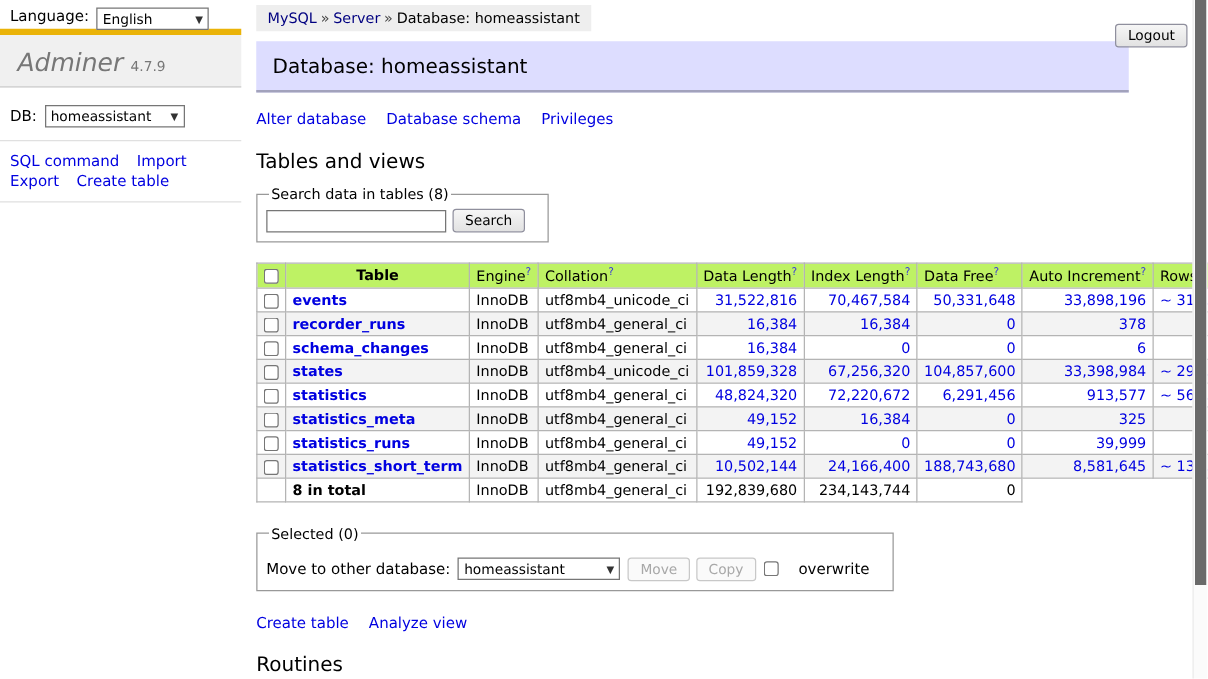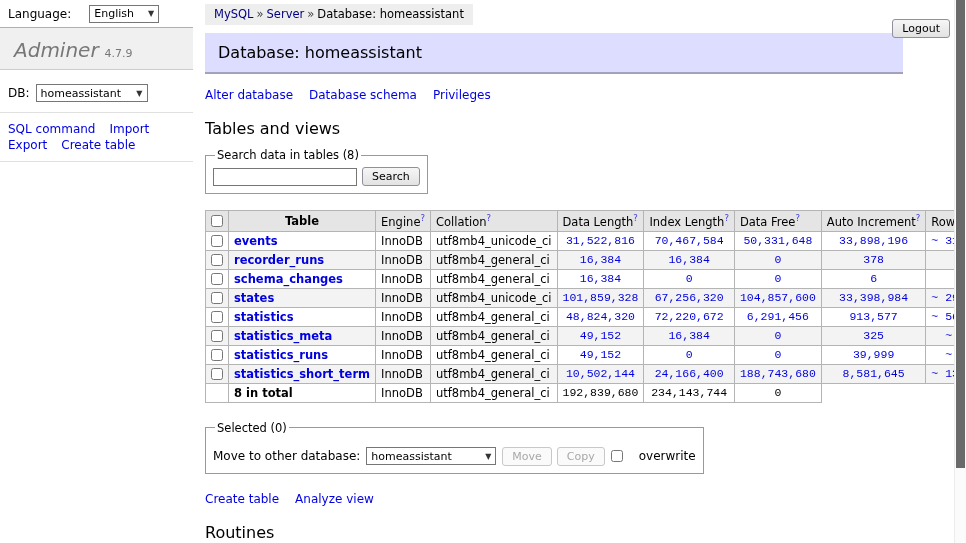--- a/index.html
+++ b/index.html
@@ -11,22 +11,22 @@
     background: #fff;
     position: relative;
   }
   a { text-decoration: none; color: #0000e0; cursor: pointer; }
 
   .page { display: flex; width: 954px; height: 543px; }
 
   
   .sidebar { width: 193px; flex: 0 0 193px; background: #fff; }
   .lang-row {
-    padding: 6px 0 6px 8px; border-bottom: 1px solid #eab308;
-    display: flex; align-items: center; gap: 18px; height: 28px;
+    padding: 6px 0 6px 8px; border-bottom: 5px solid #eab308;
+    display: flex; align-items: flex-start; gap: 6px; height: 28px;
   }
   .h1-block {
     background: #f0f0f0; border-bottom: 1px solid #ccc;
     padding: 10px 12px 10px 14px; height: 42px;
   }
   .app-name { font-style: italic; color: #777; font-size: 20px; }
   .app-version { color: #777; font-size: 11px; margin-left: 2px; }
   .db-row {
     padding: 14px 0 10px 8px; border-bottom: 1px solid #e0e0e0;
     display: flex; align-items: center; gap: 6px;
@@ -71,37 +71,37 @@
   .breadcrumb a { color: #000080; }
   .bc-sep { color: #444; margin: 0 3px; }
   .title-bar {
     width: 698px; background: #ddddff; border-bottom: 2px solid #a2a2bc;
     margin-top: 8px; padding: 10px 13px; font-size: 16px; font-weight: 400;
   }
   .db-links { margin-top: 14px; }
   .db-links a, .inline-links a { margin-right: 16px; }
   h3.section { font-size: 16px; font-weight: 400; margin-top: 17px; }
   fieldset {
-    border: 1px solid #999; margin-top: 10px; padding: 5px 7px 7px 7px;
+    border: 1px solid #999; margin-top: 10px; padding: 5px 18px 7px 7px;
     display: inline-block;
   }
   legend { font-size: 11.5px; padding: 0 2px; margin-left: 2px; }
   .search-fieldset .row { display: flex; gap: 5px; align-items: center; }
 
   
   table.db-tables { border-collapse: collapse; margin-top: 16px; font-size: 11.5px; }
   table.db-tables td, table.db-tables th {
     border: 1px solid #b4b4b4; padding: 2px 5px; height: 17px; white-space: nowrap;
   }
-  table.db-tables thead td, table.db-tables thead th { background: #e5e5e5; }
+  table.db-tables thead td, table.db-tables thead th { background: #bef264; }
   table.db-tables thead th { font-weight: bold; text-align: center; }
   table.db-tables thead td { font-weight: normal; text-align: left; }
   sup.help { font-size: 8.5px; }
   sup.help a { color: #3c3cd8; }
-  td.num { text-align: center; font-family: Liberation Mono, monospace; }
+  td.num { text-align: right; }
   td.name a { font-weight: bold; }
   td.chk { text-align: center; width: 20px; }
   tbody tr:nth-child(even) td { background: #f3f3f3; }
   tr.total-row td { font-weight: normal; }
   tr.total-row td.lbl { font-weight: bold; }
   tr.total-row td.no-border { border: none; background: #fff; }
   col.c-table { width: 118px; } col.c-engine { width: 42px; }
   col.c-coll { width: 100px; } col.c-dlen { width: 72px; }
   col.c-ilen { width: 74px; } col.c-free { width: 66px; }
   col.c-auto { width: 78px; } col.c-rows { width: 60px; }
@@ -125,21 +125,21 @@
   }
 </style>
 </head>
 <body>
 
 <div class="page">
 
   <div class="sidebar">
     <div class="lang-row">
       <span>Language:</span>
-      <span class="select-box" style="width:70px">
+      <span class="select-box" style="width:90px">
         <span>English</span>
         <span class="chev">▼</span>
       </span>
     </div>
     <div class="h1-block">
       <span class="app-name">Adminer</span>
       <span class="app-version">4.7.9</span>
     </div>
     <div class="db-row">
       <span>DB:</span>

